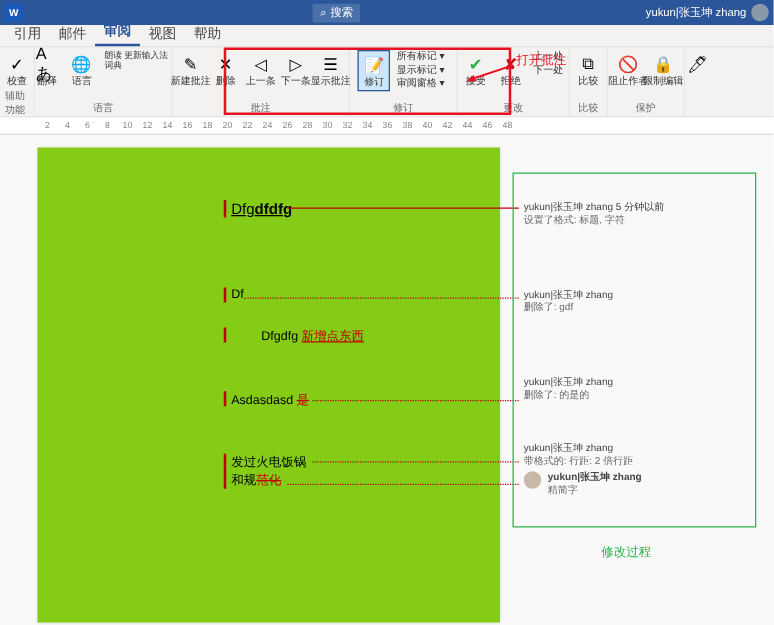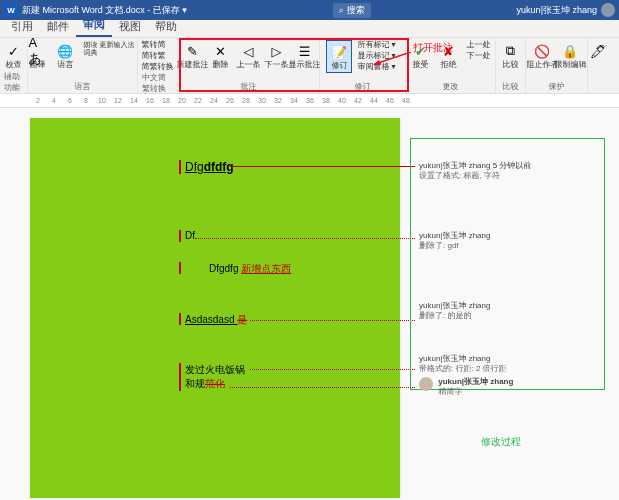--- a/index.html
+++ b/index.html
@@ -29,33 +29,32 @@
   .ruler { height:14px; background:#fff; border-bottom:1px solid #ddd; position:relative; font-size:7px; color:#888; display:flex; align-items:center; padding-left:30px; overflow:hidden;}
   .ruler span { display:inline-block; width:16px; text-align:center;}
   .doc-area { position:relative; background:#f9f9f9; height:392px; overflow:hidden;}
   .page { position:absolute; left:30px; top:10px; width:370px; height:380px; background:#84cc16; box-shadow:0 0 3px rgba(0,0,0,.12);}
   .para { position:absolute; font-size:10px; color:#000;}
   .ins-red { color:#c00000; text-decoration:underline;}
   .del-red { color:#c00000; text-decoration:line-through;}
   .change-bar { position:absolute; left:149px; width:2px; background:#c00000;}
   .dots { position:absolute; border-top:1px dotted #c00000; height:0;}
   .solid-red { position:absolute; border-top:1px solid #c00000; height:0;}
-  .comments-panel { position:absolute; left:410px; top:30px; width:195px; height:252px; border:1px solid #2bb24c;}
+  .comments-panel { position:absolute; left:410px; top:30px; width:195px; height:284px; border:1px solid #2bb24c;}
   .comment { position:absolute; font-size:8px; color:#333; line-height:1.3;}
   .comment .author { color:#444;}
   .comment .body { color:#666;}
   .green-annot { position:absolute; color:#2bb24c; font-size:10px;text-align:center;}
   .avatar-sm { width:14px; height:14px; border-radius:50%; background:#c9b8a8; display:inline-block; vertical-align:top; margin-right:3px;}
 </style>
 </head>
 <body>
 
 <div class="titlebar">
   <span class="word-icon">W</span>
-  <span class="title">新建 Microsoft Word 文档.docx - 已保存 ▾</span>
   <div class="search">
     <div class="sbox">
       <span>⌕</span>
       <span>搜索</span>
     </div>
   </div>
   <div class="user">
     <span>yukun|张玉坤 zhang</span>
     <span class="avatar"></span>
   </div>
@@ -88,36 +87,20 @@
         </div>
       <div class="rbtn">
           <span class="ricon">🌐</span>
           <span class="rlabel">语言</span>
         </div>
       <div class="rbtn small" style="width:60px;">
           <span class="rlabel" style="white-space:normal;font-size:7px;line-height:1.1;">朗读 更新输入法词典</span>
         </div>
     </div>
     <div class="glabel">语言</div>
-  </div>
-  <div class="ribbon-group" style="width:40px;">
-    <div class="items">
-        <div class="stackcol">
-      <div class="rbtn small">
-            <span class="rlabel">繁转简</span>
-          </div>
-      <div class="rbtn small">
-            <span class="rlabel">简转繁</span>
-          </div>
-      <div class="rbtn small">
-            <span class="rlabel">简繁转换</span>
-          </div>
-    </div>
-      </div>
-    <div class="glabel">中文简繁转换</div>
   </div>
 
   <div class="ribbon-group" style="width:142px;">
     <div class="items">
       <div class="rbtn">
           <span class="ricon">✎</span>
           <span class="rlabel">新建批注</span>
         </div>
       <div class="rbtn">
           <span class="ricon">✕</span>
@@ -258,21 +241,21 @@
     <div class="change-bar" style="top:245px;height:28px;"></div>
 
     <div class="para" style="left:155px;top:42px;font-size:12px;">
       <span style="text-decoration:underline;">Dfg</span><b style="text-decoration:underline;">dfdfg</b>
     </div>
     <div class="para" style="left:155px;top:112px;">Df</div>
     <div class="para" style="left:155px;top:144px;padding-left:24px;">
       <span>Dfgdfg </span><span class="ins-red">新增点东西</span>
     </div>
     <div class="para" style="left:155px;top:195px;">
-      <span style="text-decoration:underline;">Asdasdasd </span><span class="del-red">是</span>
+      <span style="">Asdasdasd </span><span class="del-red">是</span>
     </div>
     <div class="para" style="left:155px;top:245px;">发过火电饭锅</div>
     <div class="para" style="left:155px;top:259px;">
       <span>和规</span><span class="del-red">范化</span>
     </div>
   </div>
 
   <div class="solid-red" style="left:230px;top:58px;width:185px;"></div>
   <div class="dots" style="left:195px;top:130px;width:220px;"></div>
   <div class="dots" style="left:250px;top:212px;width:165px;"></div>

